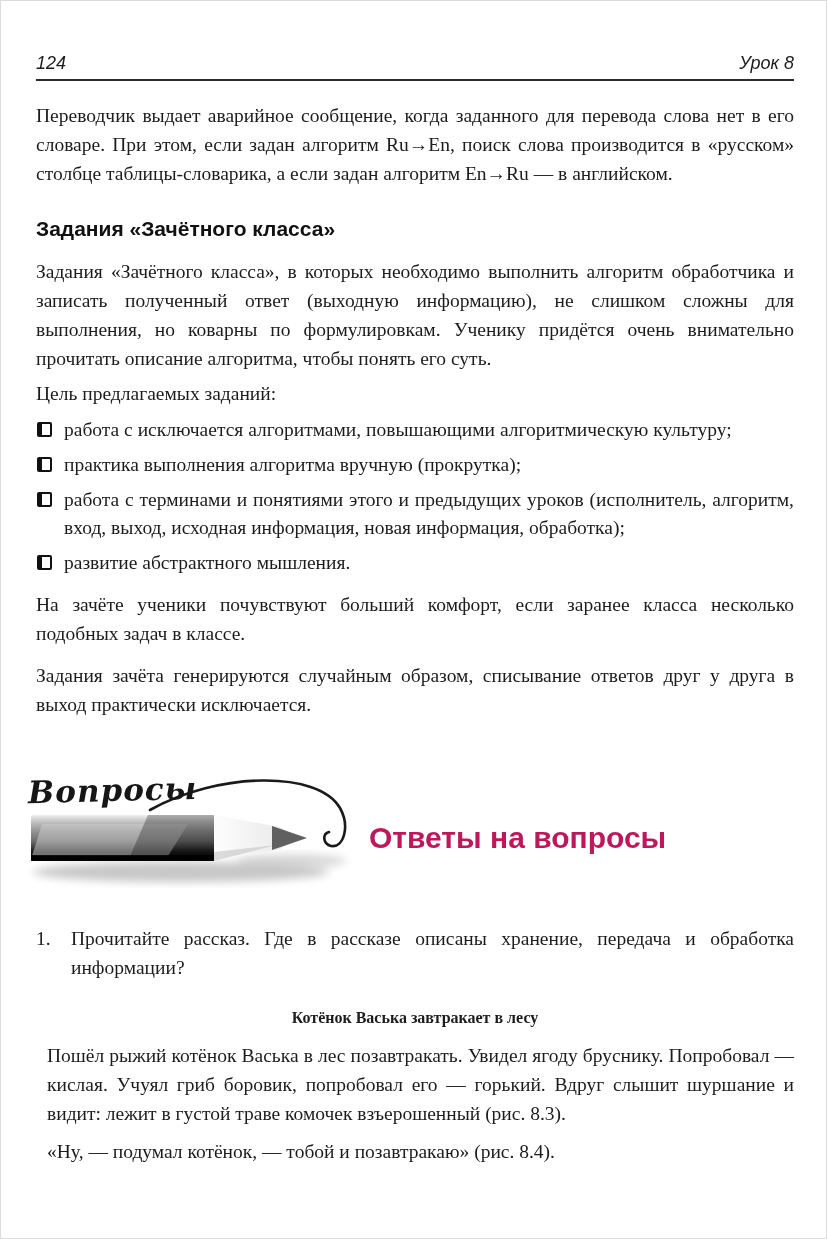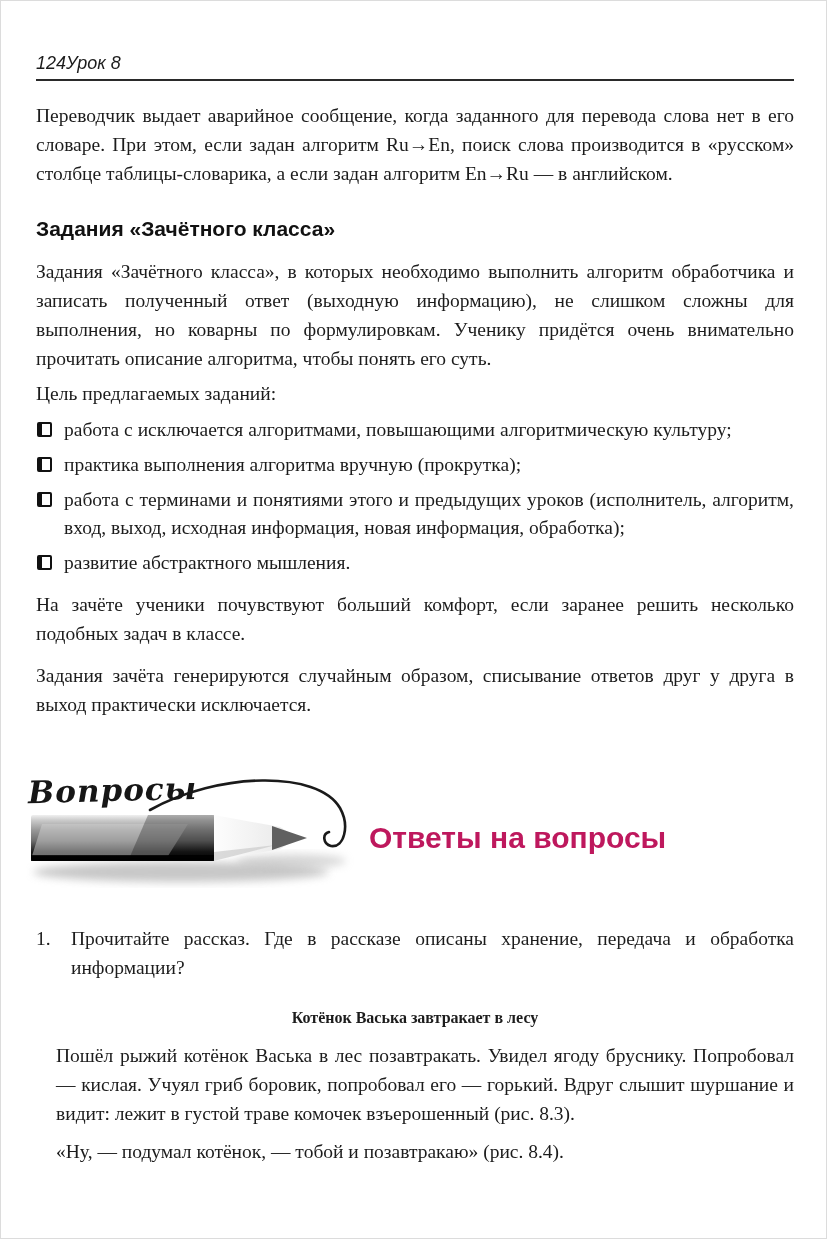--- a/index.html
+++ b/index.html
@@ -10,21 +10,21 @@
     background:#ffffff;
     border:1px solid #dcdcdc;
     box-sizing:border-box;
     padding:52px 32px 0 35px;
     font-family:"Liberation Serif", serif;
     color:#1c1c1c;
     overflow:hidden;
   }
   
   .runhead{
-    display:flex;justify-content:flex-start;align-items:flex-end;
+    display:flex;justify-content:space-between;align-items:flex-end;
     font-family:"Liberation Sans", sans-serif;
     font-style:italic;font-size:18px;
     padding-bottom:5px;
     border-bottom:2px solid #2a2a2a;
   }
   
   .para{
     margin:0;margin-top:13px;
     font-size:19.5px;line-height:29px;
     text-align:justify;text-align-last:left;
@@ -82,21 +82,21 @@
     font-size:19.5px;line-height:29px;
   }
   .qnum{flex:0 0 35px;}
   .qtext{flex:1;text-align:justify;text-align-last:left;}
   
   .story-title{
     margin-top:23px;
     text-align:center;
     font-weight:700;font-size:16px;line-height:26px;
   }
-  .story{margin-left:20px;}
+  .story{margin-left:11px;}
   .story .para{margin-top:10px;}
   .story .para + .para{margin-top:9px;}
 </style>
 </head>
 <body>
 
 <div class="page">
 
   <div class="runhead">
     <span>124</span>
@@ -123,21 +123,21 @@
     <li>
       <span class="sq-bullet"></span>
       <span>работа с терминами и понятиями этого и предыдущих уроков (исполнитель, алгоритм, вход, выход, исходная информация, новая информация, обработка);</span>
     </li>
     <li>
       <span class="sq-bullet"></span>
       <span>развитие абстрактного мышления.</span>
     </li>
   </ul>
 
-  <p class="para">На зачёте ученики почувствуют больший комфорт, если заранее решить несколько подобных задач в классе.</p>
+  <p class="para">На зачёте ученики почувствуют больший комфорт, если заранее класса несколько подобных задач в классе.</p>
   <p class="para">Задания зачёта генерируются случайным образом, списывание ответов друг у друга в выход практически исключается.</p>
 
   <div class="banner">
     <svg class="banner-svg" width="345" height="150" viewBox="0 0 345 150" aria-hidden="true">
       <defs>
         <linearGradient id="pbody" x1="0" y1="0" x2="0" y2="1">
           <stop offset="0" stop-color="#f0f0f0"></stop>
           <stop offset="0.12" stop-color="#c9c9c9"></stop>
           <stop offset="0.32" stop-color="#9a9a9a"></stop>
           <stop offset="0.56" stop-color="#6e6e6e"></stop>

